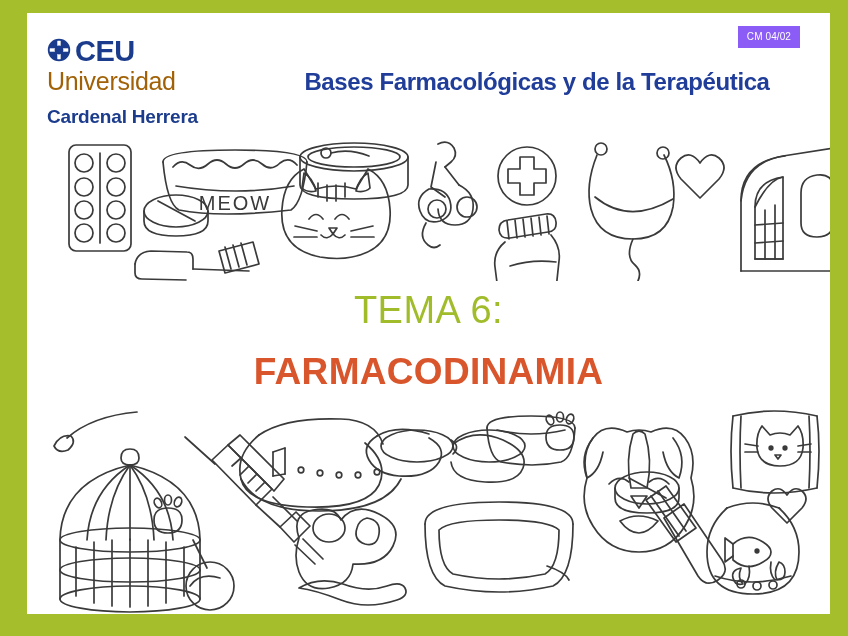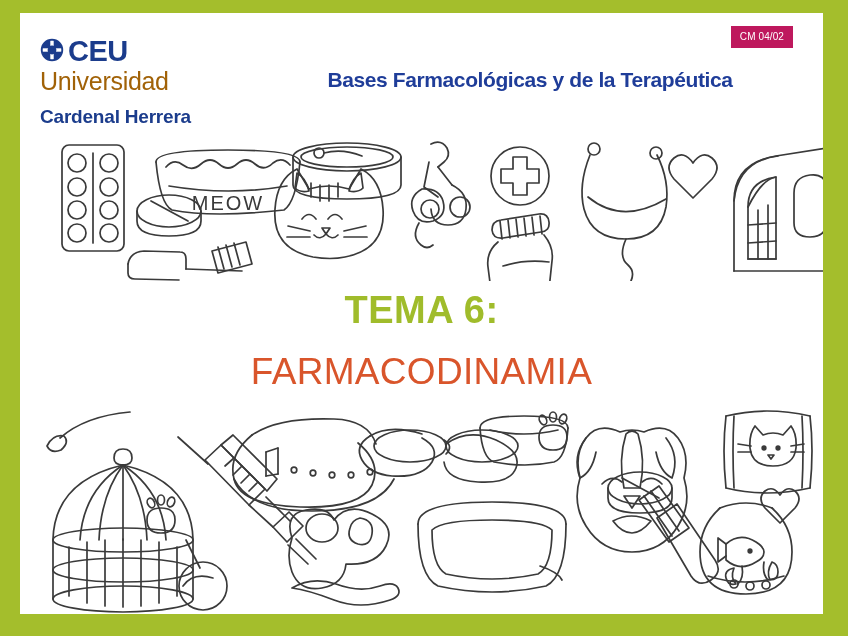--- a/index.html
+++ b/index.html
@@ -8,21 +8,21 @@
     font-family: "Liberation Sans", sans-serif;
     overflow: hidden;
   }
   #slide {
     position: relative;
     width: 848px; height: 636px;
     background: #A4BE2C;
   }
   #canvas {
     position: absolute;
-    left: 20px; top: 13px;
+    left: 27px; top: 13px;
     width: 803px; height: 601px;
     background: #ffffff;
     overflow: hidden;
   }
 
   
   #header {
     position: absolute; left: 0; top: 0;
     width: 803px; height: 112px;
   }
@@ -44,53 +44,53 @@
   }
   .logo-card {
     font-size: 19px; font-weight: bold; color: #1B3C8C;
     margin-top: 13px; letter-spacing: -0.2px;
   }
   #course-title {
     position: absolute;
     left: 240px; top: 55px;
     width: 540px;
     text-align: center;
-    font-size: 21px; font-weight: bold;
+    font-size: 24px; font-weight: bold;
     color: #1F3D99;
     letter-spacing: -0.4px;
   }
   #badge {
     position: absolute;
     right: 30px; top: 13px;
-    background: #be185d;
+    background: #8b5cf6;
     color: #ffffff;
     font-size: 10px;
     padding: 6px 9px 6px 9px;
     letter-spacing: 0.1px;
     line-height: 1;
     margin-left: 6px;
   }
 
   
   .band { position: absolute; left: 0; width: 803px; overflow: hidden; }
   #band-top    { top: 118px; height: 150px; margin-left: 28px; }
   #band-bottom { top: 387px; height: 214px; }
   .band svg { display: block; }
 
   
   #center {
     position: absolute; left: 0; top: 278px;
     width: 803px; text-align: center;
   }
   #tema {
-    font-size: 38px; font-weight: bold; color: #A0BC2B;
+    font-size: 38px; font-weight: normal; color: #A0BC2B;
     letter-spacing: 0.5px; line-height: 1.05;
   }
   #subject {
-    font-size: 37px; font-weight: normal; color: #D9552B;
+    font-size: 37px; font-weight: bold; color: #D9552B;
     letter-spacing: 0.3px; margin-top: 22px; line-height: 1.05;
   }
 </style>
 </head>
 <body>
 
 <div id="slide">
   <div id="canvas">
 
     <div id="header">

